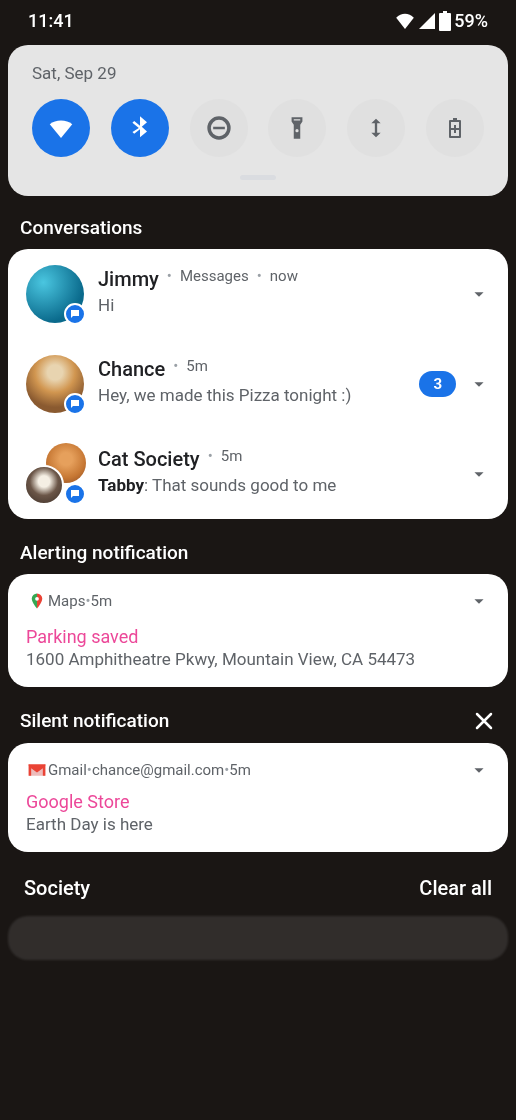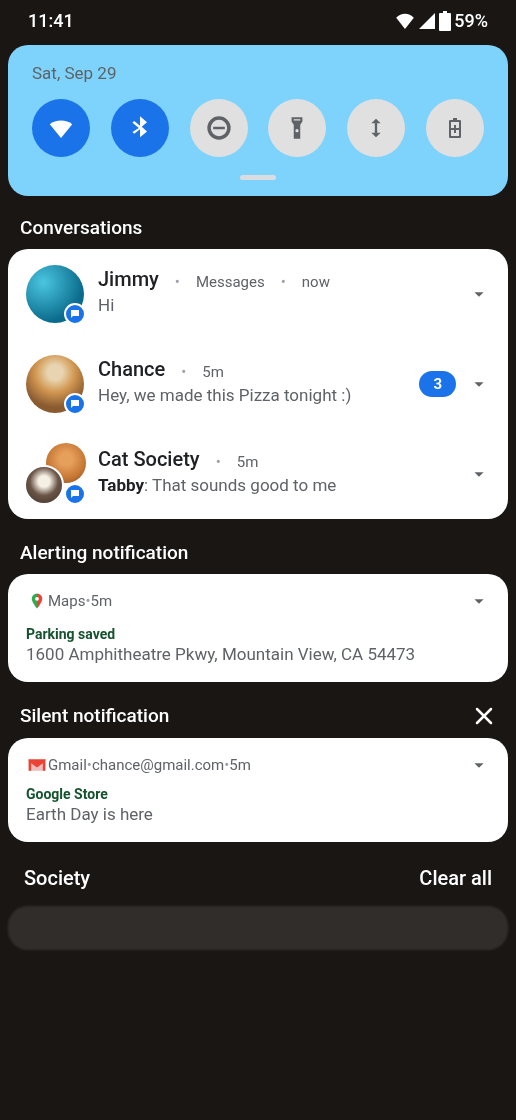--- a/index.html
+++ b/index.html
@@ -2,21 +2,21 @@
 <html><head>
   <meta charset="utf-8">
   <style>
     * { margin: 0; padding: 0; box-sizing: border-box; font-family: 'Roboto', -apple-system, BlinkMacSystemFont, sans-serif; }
     body { width: 516px; height: 1120px; background: #1a1614; color: #fff; overflow: hidden; position: relative; }
     
     .status-bar { display: flex; justify-content: space-between; align-items: flex-end; padding: 10px 28px 6px; font-size: 18px; font-weight: 500; }
     .status-right { display: flex; align-items: center; gap: 3px; }
     .status-right svg { fill: #fff; }
     
-    .qs-panel { background: #7dd3fc; border-radius: 20px; margin: 8px 8px 12px; padding: 18px 20px 16px; color: #000; }
+    .qs-panel { background: #e5e5e5; border-radius: 20px; margin: 8px 8px 12px; padding: 18px 20px 16px; color: #000; }
     .qs-date { color: #5f6368; font-size: 17px; margin-left: 4px; margin-bottom: 16px; }
     .qs-row { display: flex; justify-content: space-between; padding: 0 4px; }
     .qs-tile { width: 58px; height: 58px; border-radius: 50%; display: flex; align-items: center; justify-content: center; }
     .qs-tile.on { background: #1a73e8; }
     .qs-tile.on svg { fill: #fff; }
     .qs-tile.off { background: #e0e0e0; }
     .qs-tile.off svg { fill: #5f6368; }
     .qs-handle { width: 36px; height: 5px; background: #dadce0; border-radius: 3px; margin: 18px auto 0; }
     
     .section-header { display: flex; justify-content: space-between; align-items: flex-start; padding: 8px 20px 10px; }
@@ -29,34 +29,34 @@
     .avatar { width: 58px; height: 58px; border-radius: 50%; }
     .avatar-1 { background: radial-gradient(circle at 30% 30%, #4ac6e0, #0a6a8c 70%); }
     .avatar-2 { background: radial-gradient(circle at 50% 30%, #e8d4b0 15%, #d19650 40%, #8a5a30 70%); }
     .avatar-3 { width: 58px; height: 58px; position: relative; }
     .avatar-3a { width: 40px; height: 40px; border-radius: 50%; background: radial-gradient(circle at 50% 40%, #e6a05c 20%, #c77834 60%, #8a4820); position: absolute; top: -2px; right: -2px; }
     .avatar-3b { width: 40px; height: 40px; border-radius: 50%; background: radial-gradient(circle at 50% 40%, #f5efe4 20%, #6b5648 50%, #3c2f27); position: absolute; bottom: -2px; left: -2px; border: 2px solid #fff; }
     .app-badge { width: 22px; height: 22px; border-radius: 50%; background: #1a73e8; position: absolute; bottom: -2px; right: -2px; border: 2px solid #fff; display: flex; align-items: center; justify-content: center; }
     .app-badge svg { fill: #fff; width: 12px; height: 12px; }
     
     .convo-body { flex: 1; padding-top: 2px; }
-    .convo-head { display: flex; align-items: flex-end; gap: 16px; color: #5f6368; font-size: 15px; }
+    .convo-head { display: flex; align-items: flex-start; gap: 8px; color: #5f6368; font-size: 15px; }
     .convo-name { font-size: 20px; font-weight: 500; color: #202124; }
     .dot { color: #9aa0a6; }
     .convo-msg { color: #5f6368; font-size: 17px; margin-top: 4px; }
     .msg-sender { font-weight: 700; color: #202124; }
     
     .convo-right { display: flex; align-items: center; gap: 12px; margin-left: 8px; align-self: center; }
     .badge-count { background: #1a73e8; color: #fff; font-size: 15px; font-weight: 700; border-radius: 14px; padding: 4px 14px; }
     .chevron { fill: #5f6368; width: 22px; height: 22px; }
     
     .notif { padding: 16px 18px 18px; position: relative; }
     .notif-head { display: flex; align-items: center; gap: 0; color: #5f6368; font-size: 15px; }
     .notif-app-icon { width: 22px; height: 22px; display: flex; align-items: center; justify-content: center; }
-    .notif-title { font-size: 14px; font-weight: 700; color: #14532d; margin-top: 14px; }
+    .notif-title { font-size: 18px; font-weight: 400; color: #ec4899; margin-top: 14px; }
     .notif-text { font-size: 17px; color: #5f6368; margin-top: 2px; }
     .notif .chevron-abs { position: absolute; right: 18px; top: 16px; }
     
     .bottom-actions { display: flex; justify-content: space-between; padding: 10px 24px; font-size: 20px; font-weight: 500; }
     
     .blur-row { margin: 6px 8px 0; height: 44px; background: rgba(255,255,255,0.1); border-radius: 20px; filter: blur(1px); }
     
     .close-x { width: 24px; height: 24px; fill: #fff; }
   </style>
 </head>

